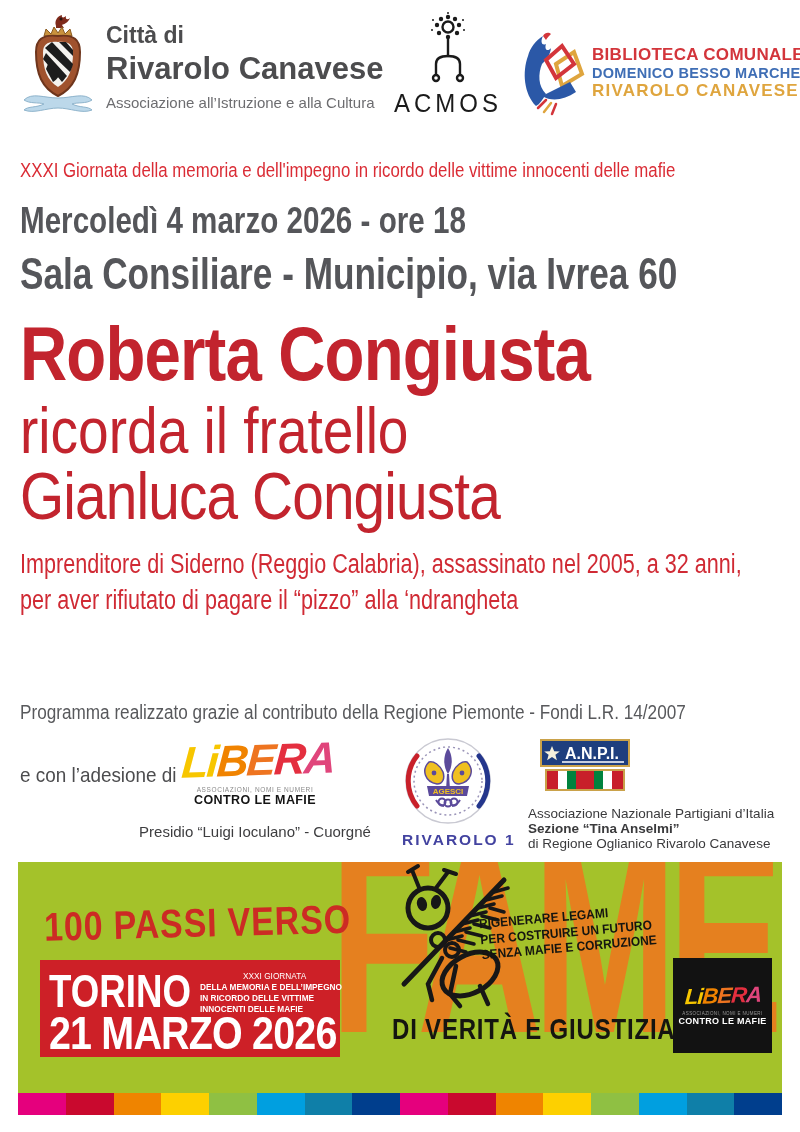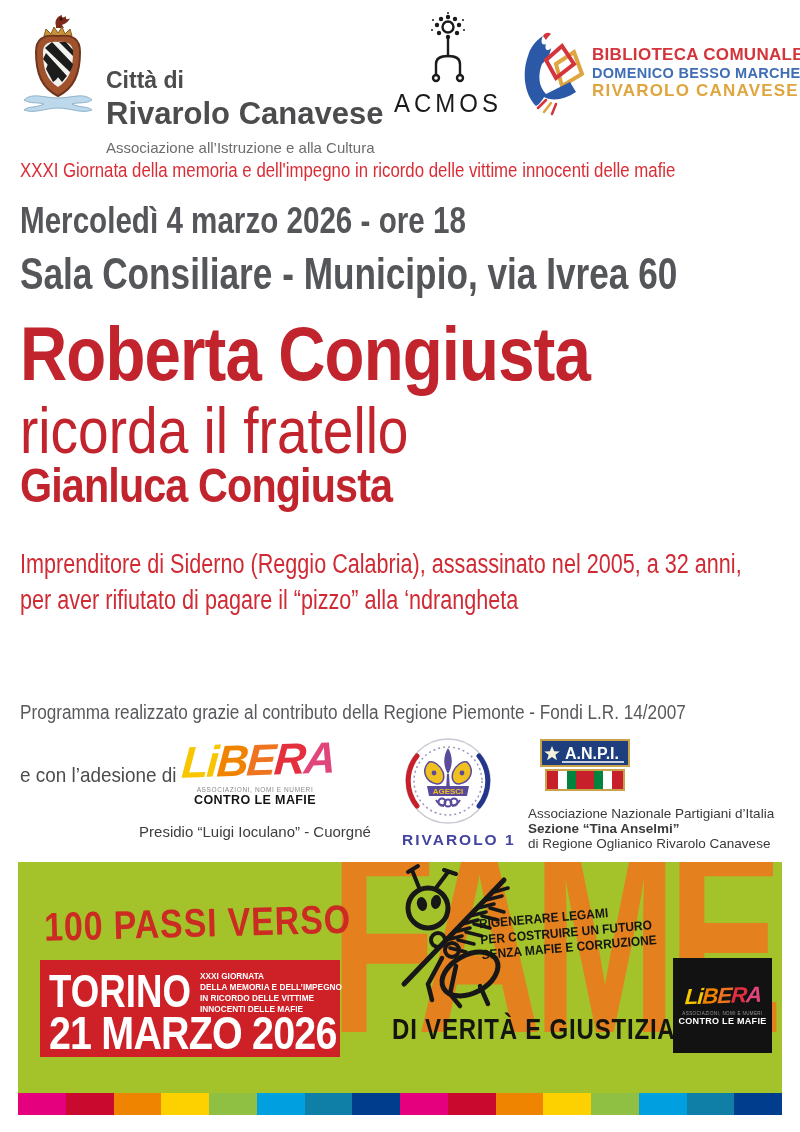--- a/index.html
+++ b/index.html
@@ -6,21 +6,21 @@
   .poster {
     position:relative; width:800px; height:1132px; background:#ffffff; overflow:hidden;
     font-family:"Liberation Sans", sans-serif; color:#333;
   }
   .nw { white-space:nowrap; }
   .cx { transform-origin:left top; display:inline-block; }
 
   
   .coa { position:absolute; left:18px; top:12px; }
   .cityblock { position:absolute; left:106px; top:22px; }
-  .city-label { font-size:23px; font-weight:bold; color:var(--label-gray);margin-top:45px; }
+  .city-label { font-size:23px; font-weight:bold; color:var(--label-gray); }
   .city-name  { font-size:31px; font-weight:bold; color:var(--label-gray); margin-top:2px; }
   .dept       { font-size:15px; color:var(--soft-gray); margin-top:7px; }
 
   .acmos { position:absolute; left:392px; top:12px; width:112px; text-align:center; }
   .acmos-label { font-size:24px; letter-spacing:4px; color:#1a1a1a; margin-top:-2px; transform:scaleY(1.05); }
 
   .library { position:absolute; left:516px; top:30px; display:flex; align-items:center; }
   .library-text { margin-left:6px; line-height:1.15; }
   .lib-line1 { font-size:17px; font-weight:bold; color:var(--library-red); letter-spacing:.3px; }
   .lib-line2 { font-size:14.5px; font-weight:bold; color:var(--library-blue); letter-spacing:.3px; }
@@ -28,21 +28,21 @@
 
   
   .kicker { position:absolute; left:20px; top:158px; font-size:20.5px; color:var(--kicker-red); }
   .kicker .cx { transform:scaleX(.82); }
   .dt    { position:absolute; left:20px; top:200px; font-size:37px; font-weight:bold; color:var(--dark-gray); }
   .venue { position:absolute; left:20px; top:249px; font-size:44px; font-weight:bold; color:var(--dark-gray); }
   .dt .cx, .venue .cx { transform:scaleX(.80); }
 
   .speaker { position:absolute; left:20px; top:310px; font-size:76px; font-weight:bold; color:var(--headline-red); }
   .connector { position:absolute; left:20px; top:394px; font-size:64px; font-weight:normal; color:var(--headline-red); }
-  .honoree { position:absolute; left:20px; top:458px; font-size:48px; font-weight:bold; color:var(--headline-red); }
+  .honoree { position:absolute; left:20px; top:458px; font-size:66px; font-weight:normal; color:var(--headline-red); }
   .speaker .cx, .honoree .cx { transform:scaleX(.86); letter-spacing:-1px; }
   .connector .cx { transform:scaleX(.86); }
 
   .bio { position:absolute; left:20px; top:546px; font-size:27px; color:var(--bio-red); line-height:36px; }
   .bio .cx { transform:scaleX(.80); }
 
   .funding { position:absolute; left:20px; top:701px; font-size:19.5px; color:var(--mid-gray); }
   .funding .cx { transform:scaleX(.88); }
 
   
@@ -68,21 +68,21 @@
   
   .banner { position:absolute; left:18px; top:862px; width:764px; height:231px; background:var(--banner-green); overflow:hidden; }
   .tagline { position:absolute; left:26px; top:38px; font-size:40px; font-weight:bold; color:var(--tagline-red); transform:rotate(-1.5deg); letter-spacing:1px; }
   .tagline .cx { transform:scaleX(.85); }
 
   .redbox { position:absolute; left:22px; top:98px; width:280px; height:97px; background:var(--banner-red); color:#fff;padding-left:20px; }
   .rb-city { position:absolute; left:9px; top:3px; font-size:47px; font-weight:bold; }
   .rb-city .cx { transform:scaleX(.78); }
   .rb-small { position:absolute; left:160px; top:11px; font-size:9px; line-height:11px; font-weight:bold; }
   .rb-small .cx { transform:scaleX(.92); }
-  .rb-small .l0 { font-weight:bold; }
+  .rb-small .l0 { font-weight:normal;text-align:center; }
   .rb-date { position:absolute; left:9px; top:45px; font-size:47px; font-weight:bold; }
   .rb-date .cx { transform:scaleX(.84); letter-spacing:-1px; }
 
   .fame { position:absolute; left:312px; top:-58px; font-size:270px; line-height:270px; font-weight:bold; color:var(--fame-orange); }
   .fame .cx { transform:scaleX(.64); letter-spacing:-14px; }
 
   .claim { position:absolute; left:462px; top:46px; font-size:13px; font-weight:bold; color:#151510; line-height:15.5px; transform:rotate(-5deg); }
   .claim .cx { transform:scaleX(.92); }
 
   .fame-sub { position:absolute; left:374px; top:150px; font-size:30px; font-weight:bold; color:#151510; letter-spacing:1px; }

